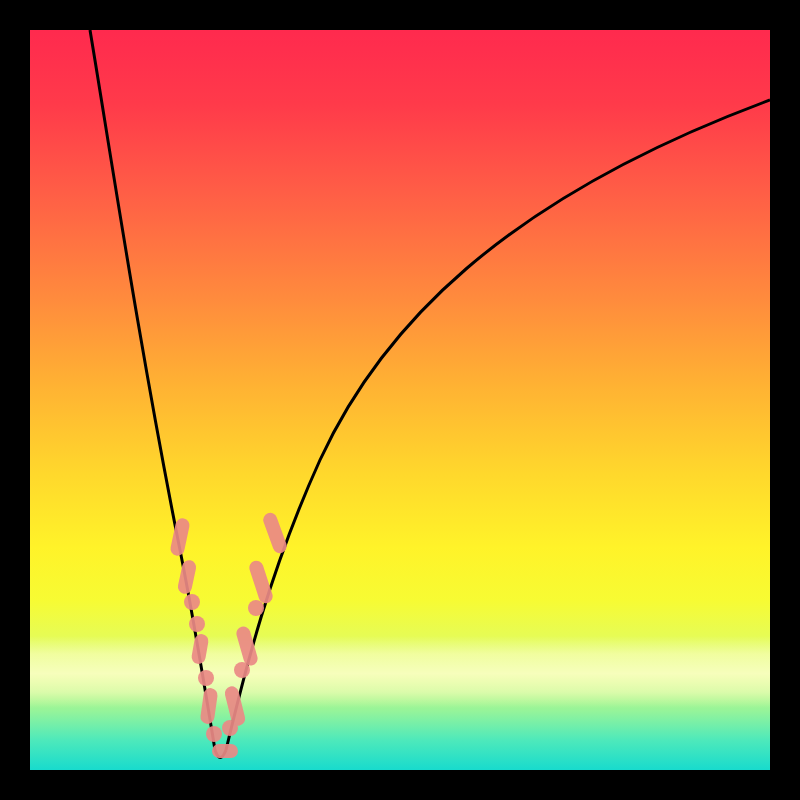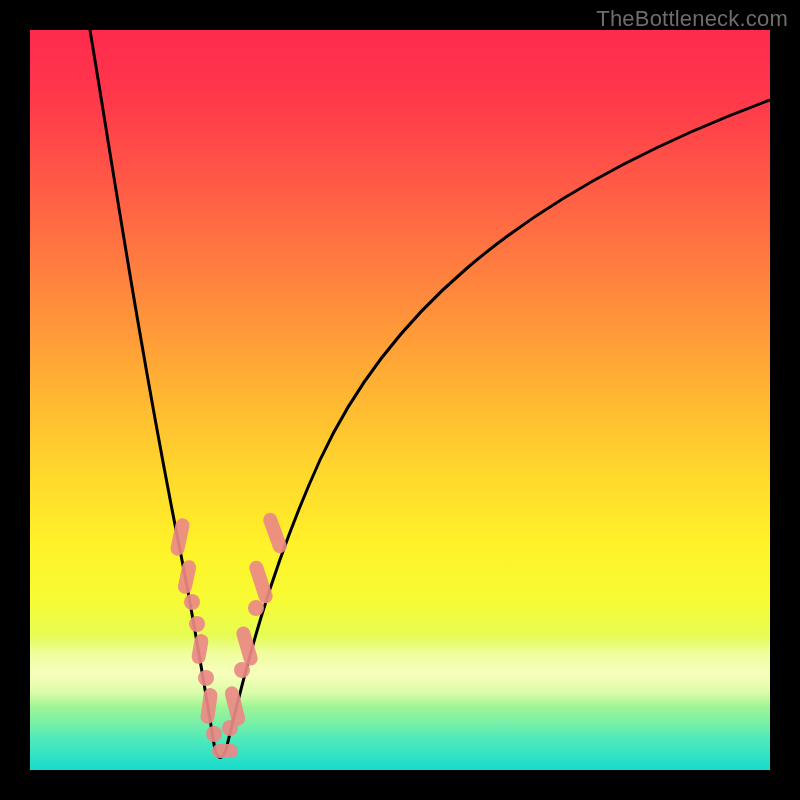--- a/index.html
+++ b/index.html
@@ -73,21 +73,20 @@
     font-size: 22px;
     font-weight: 400;
     letter-spacing: 0.2px;
     user-select: none;
   }
 </style>
 </head>
 <body>
 
 <div class="outer">
-  <div class="watermark">TheBottleneck.com</div>
 
   <div class="plot">
     <div class="band"></div>
 
     <svg class="curve" viewBox="0 0 740 740">
 
       <path d="M 60 0
                C 80 120, 110 320, 150 520
                C 162 580, 172 640, 185 720" fill="none" stroke="#000" stroke-width="3"></path>
 

